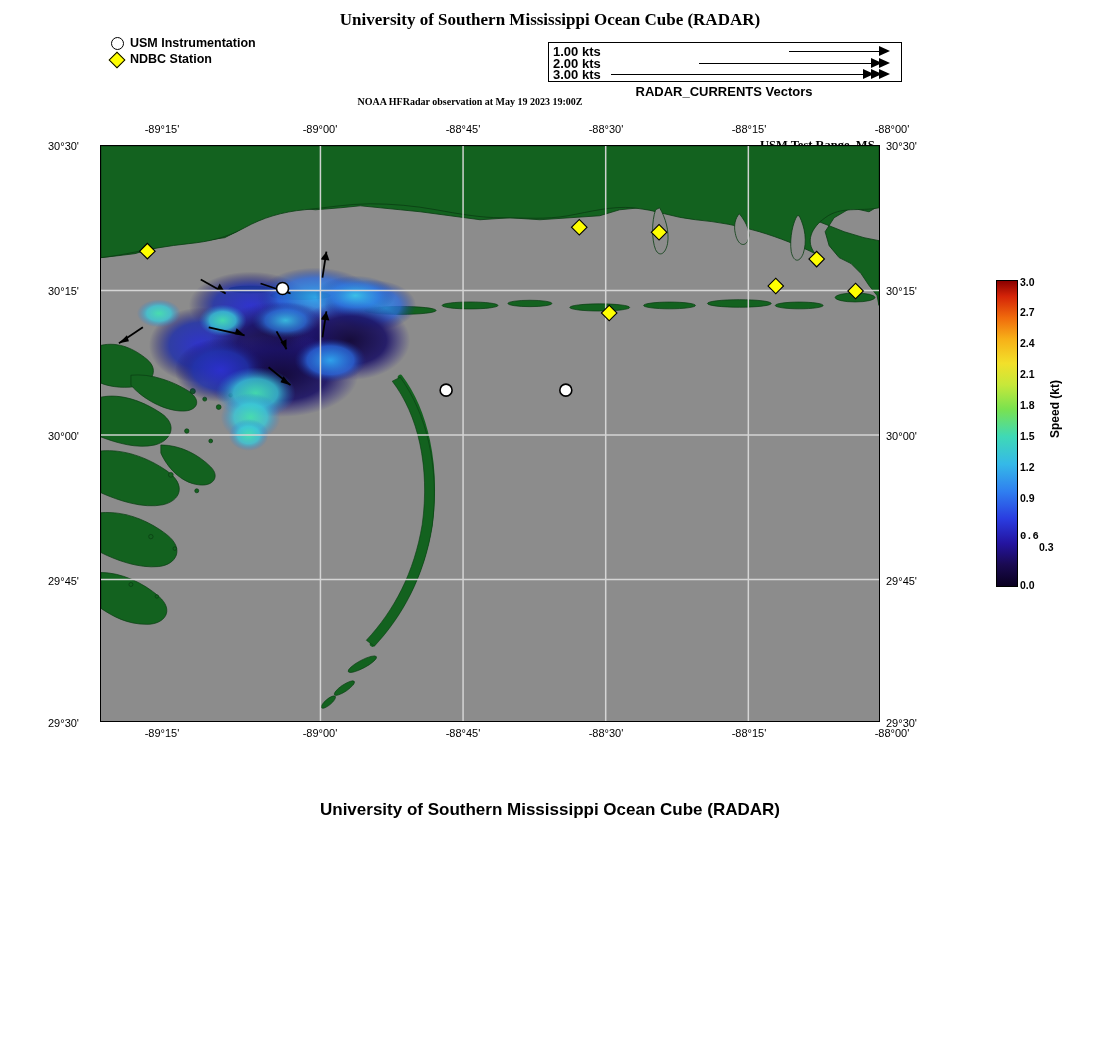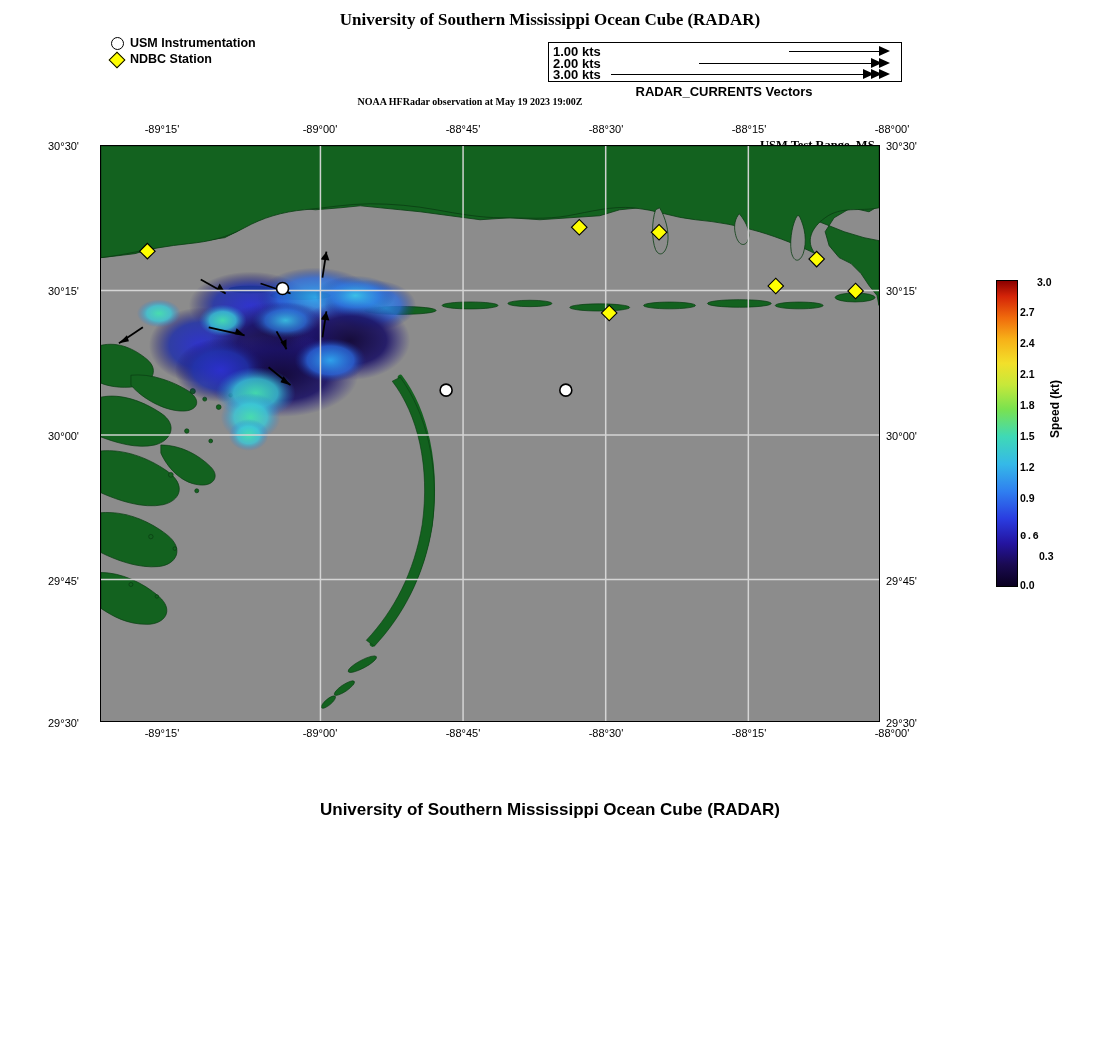--- a/index.html
+++ b/index.html
@@ -339,27 +339,27 @@
     <g fill="#ffffff" stroke="#000" stroke-width="1.6">
       <circle cx="182" cy="143" r="6"></circle>
       <circle cx="346" cy="245" r="6"></circle>
       <circle cx="466" cy="245" r="6"></circle>
     </g>
   </svg>
 </div>
 
 <div class="abs" id="colorbar-wrap">
   <div id="colorbar"></div>
-  <span class="cb-tick" style="top:2px;margin-left:17px;">3.0</span>
+  <span class="cb-tick" style="top:2px;">3.0</span>
   <span class="cb-tick" style="top:32px;">2.7</span>
   <span class="cb-tick" style="top:63px;">2.4</span>
   <span class="cb-tick" style="top:94px;">2.1</span>
   <span class="cb-tick" style="top:125px;">1.8</span>
   <span class="cb-tick" style="top:156px;">1.5</span>
   <span class="cb-tick" style="top:187px;">1.2</span>
   <span class="cb-tick" style="top:218px;">0.9</span>
   <span class="cb-tick" style="top:256px;font-family:Liberation Mono, monospace;">0.6</span>
-  <span class="cb-tick" style="top:276px;padding-left:19px;">0.3</span>
+  <span class="cb-tick" style="top:267px;padding-left:19px;">0.3</span>
   <span class="cb-tick" style="top:305px;">0.0</span>
   <span id="cb-title">Speed (kt)</span>
 </div>
 
 <div class="abs" id="footer-title">University of Southern Mississippi Ocean Cube (RADAR)</div>
 
 </body></html>

